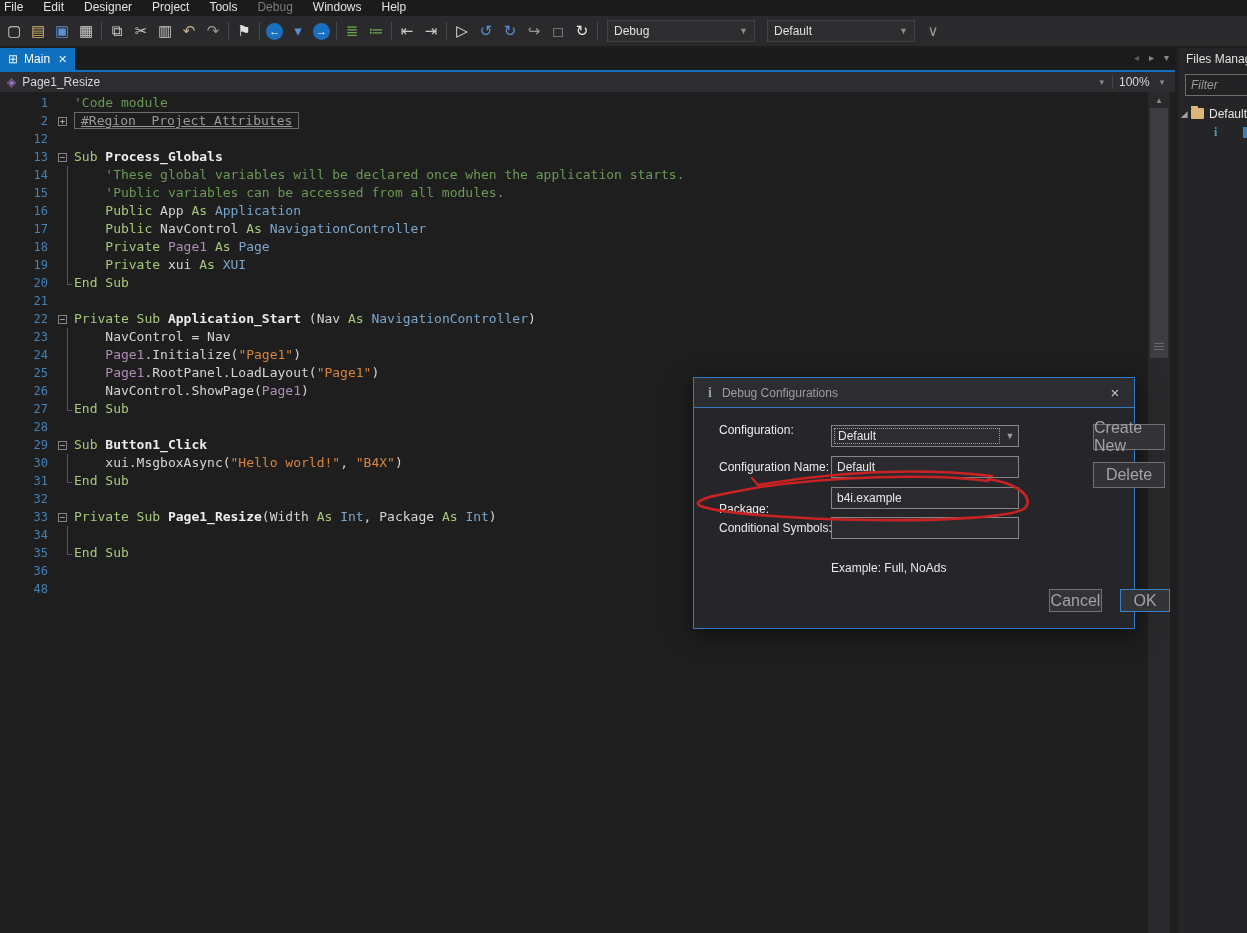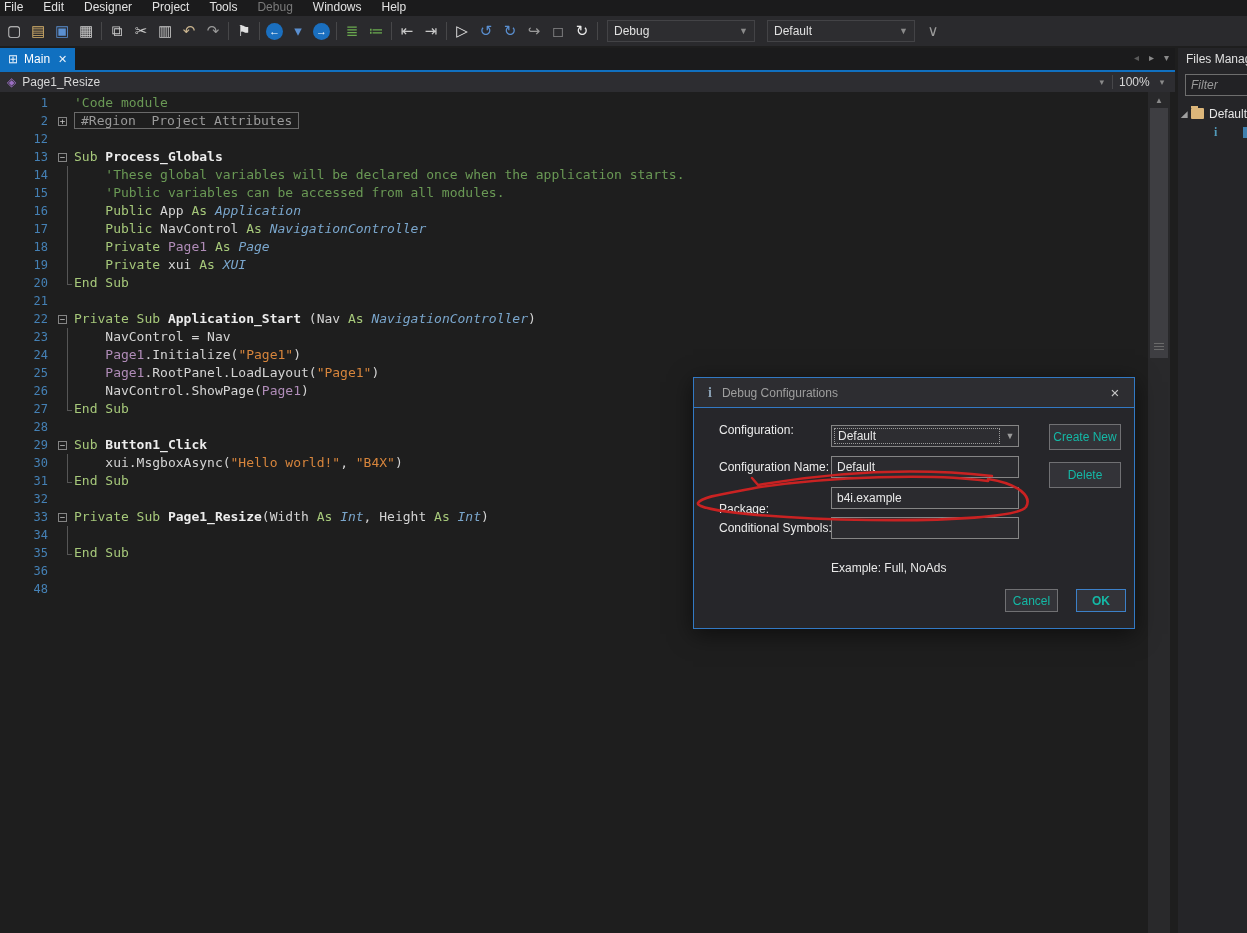--- a/index.html
+++ b/index.html
@@ -51,28 +51,28 @@
   .line { display:flex; height:18px; line-height:18px; }
   .lnum { width:56px; text-align:right; padding-right:8px; color:#4581b5; font-size:12px; }
   .foldc { width:18px; position:relative; display:flex; align-items:center; }
   .foldbox { width:9px; height:9px; border:1px solid #848484; background:#1e1e1e; color:#c8c8c8;
     font-size:9px; line-height:7px; text-align:center; margin-left:2px; z-index:2; }
   .guide { position:absolute; left:11px; top:0; bottom:0; width:0; border-left:1px solid #565656; }
   .guideend { position:absolute; left:11px; top:0; height:60%; width:5px;
     border-left:1px solid #565656; border-bottom:1px solid #565656; }
   .codetext { white-space:pre; }
   .tok-kw { color:#a6c87a; }
-  .tok-ty { color:#7aa6cc;font-style:italic; }
+  .tok-ty { color:#7aa6cc; }
   .tok-st { color:#d7853c; }
   .tok-cm { color:#6a9955; }
   .tok-id { color:#d4d4d4; }
   .tok-va { color:#b08cb8; }
   .tok-nm { color:#ececec; font-weight:bold; }
   .regionbox { border:1px solid #6a6a6a; color:#9a9a9a; padding:0 6px; height:17px;
-    display:inline-block; line-height:16px; white-space:pre; }
+    display:inline-block; line-height:16px; white-space:pre;text-decoration:underline; }
   .editline-box { width:828px; height:17px; border:1px solid #6e6e6e; margin-top:1px; }
   
   .vscroll { position:absolute; left:1148px; top:92px; width:22px; height:841px; background:#29292b; }
   .vscroll .up { height:16px; display:flex; align-items:center; justify-content:center;
     color:#8a8a8a; font-size:8px; }
   .vthumb { position:absolute; left:2px; top:16px; width:18px; height:250px; background:#3e3e42; }
   .vgrip { position:absolute; left:4px; bottom:8px; width:10px; }
   .vgrip div { height:1px; background:#6a6a6a; margin-top:2px; }
   
   .filespanel { position:absolute; left:1178px; top:48px; width:69px; height:885px;
@@ -103,22 +103,22 @@
     font-size:15px; text-align:center; line-height:19px; }
   .dlabel { position:absolute; left:25px; color:#ececec; font-size:12px; }
   .dinput { position:absolute; left:137px; width:188px; height:22px; background:#2b2b2f;
     border:1px solid #858585; color:#e8e8e8; font-size:12px; padding:0 5px;
     font-family:"Liberation Sans", sans-serif; }
   .dcombo { position:absolute; left:137px; width:188px; height:22px; background:#2d2d31;
     border:1px solid #858585; display:flex; }
   .dcombo .ctext { flex:1; border:1px dotted #9a9a9a; margin:2px; font-size:12px; color:#e8e8e8;
     padding:0 3px; line-height:14px; }
   .dcombo .carr { width:16px; color:#9a9a9a; font-size:9px; display:flex; align-items:center; justify-content:center; }
-  .dbtn { position:absolute; background:#333338; border:1px solid #707073; color:#14b8a6;
-    font-size:12px; display:flex; align-items:center; justify-content:center; }
+  .dbtn { position:absolute; background:#333338; border:1px solid #707073; color:#a3a3a3;
+    font-size:16px; display:flex; align-items:center; justify-content:center;margin-left:44px; }
   .dbtn.ok { border:1px solid #3c80c8; }
   .dhint { position:absolute; left:137px; color:#e8e8e8; font-size:12px; }
   
   .annot { position:absolute; left:690px; top:462px; z-index:8; pointer-events:none; }
 </style>
 </head>
 <body>
 
 <div id="app">
 
@@ -350,21 +350,21 @@
       <div class="line">
         <span class="lnum">32</span>
         <span class="foldc"></span>
         <span class="codetext"></span>
       </div>
       <div class="line">
         <span class="lnum">33</span>
         <span class="foldc">
           <span class="foldbox">−</span>
         </span>
-        <span class="codetext"><span class="tok-kw">Private Sub </span><span class="tok-nm">Page1_Resize</span><span class="tok-id">(Width </span><span class="tok-kw">As </span><span class="tok-ty">Int</span><span class="tok-id">, Height </span><span class="tok-kw">As </span><span class="tok-ty">Int</span><span class="tok-id">)</span></span>
+        <span class="codetext"><span class="tok-kw">Private Sub </span><span class="tok-nm">Page1_Resize</span><span class="tok-id">(Width </span><span class="tok-kw">As </span><span class="tok-ty">Int</span><span class="tok-id">, Package </span><span class="tok-kw">As </span><span class="tok-ty">Int</span><span class="tok-id">)</span></span>
       </div>
       <div class="line">
         <span class="lnum">34</span>
         <span class="foldc">
           <span class="guide"></span>
         </span>
         <span class="codetext"></span>
       </div>
       <div class="line">
         <span class="lnum">35</span>
@@ -432,21 +432,21 @@
 
     <div class="dlabel" style="top:124px;">Package:</div>
     <input class="dinput" style="top: 109px;" value="b4i.example">
 
     <div class="dlabel" style="top:143px;">Conditional Symbols:</div>
     <input class="dinput" style="top: 139px;" value="">
 
     <div class="dhint" style="top:166px;margin-top:17px;">Example: Full, NoAds</div>
 
     <div class="dbtn" style="left:311px; top:211px; width:53px; height:23px;">Cancel</div>
-    <div class="dbtn ok" style="left:382px; top:211px; width:50px; height:23px;font-weight:bold;">OK</div>
+    <div class="dbtn ok" style="left:382px; top:211px; width:50px; height:23px;">OK</div>
   </div>
 
   <svg class="annot" width="352" height="68" viewBox="0 0 352 68">
     <path d="M 298 19 C 240 11, 140 15, 70 25 C 40 31, 12 34, 8 41 C 5 49, 90 57, 180 58 C 258 59, 328 55, 336 45 C 342 35, 330 22, 298 17" fill="none" stroke="#c92222" stroke-width="2.6" stroke-linecap="round"></path>
     <path d="M 302 14 C 230 6, 150 9, 68 23 L 62 16" fill="none" stroke="#c92222" stroke-width="2.4" stroke-linecap="round"></path>
   </svg>
 
 </div>
 
 </body></html>

